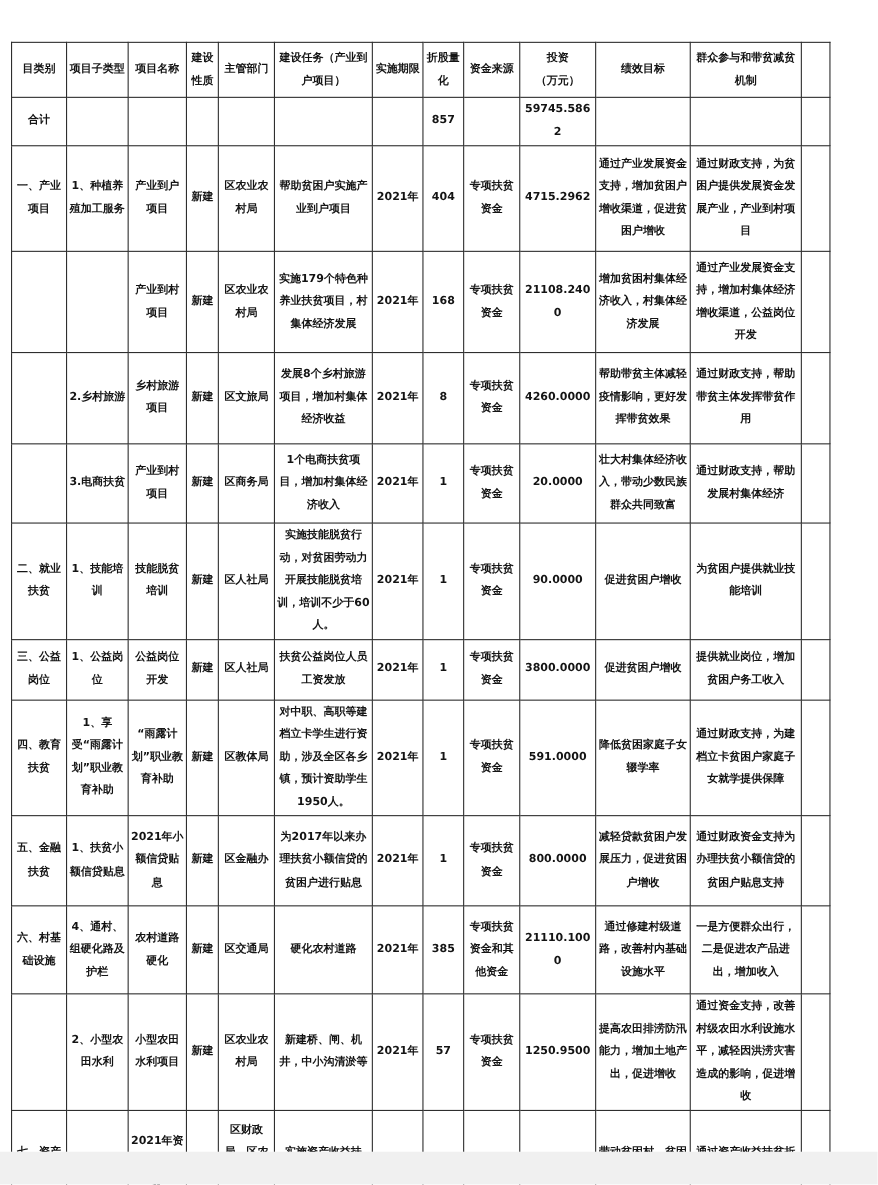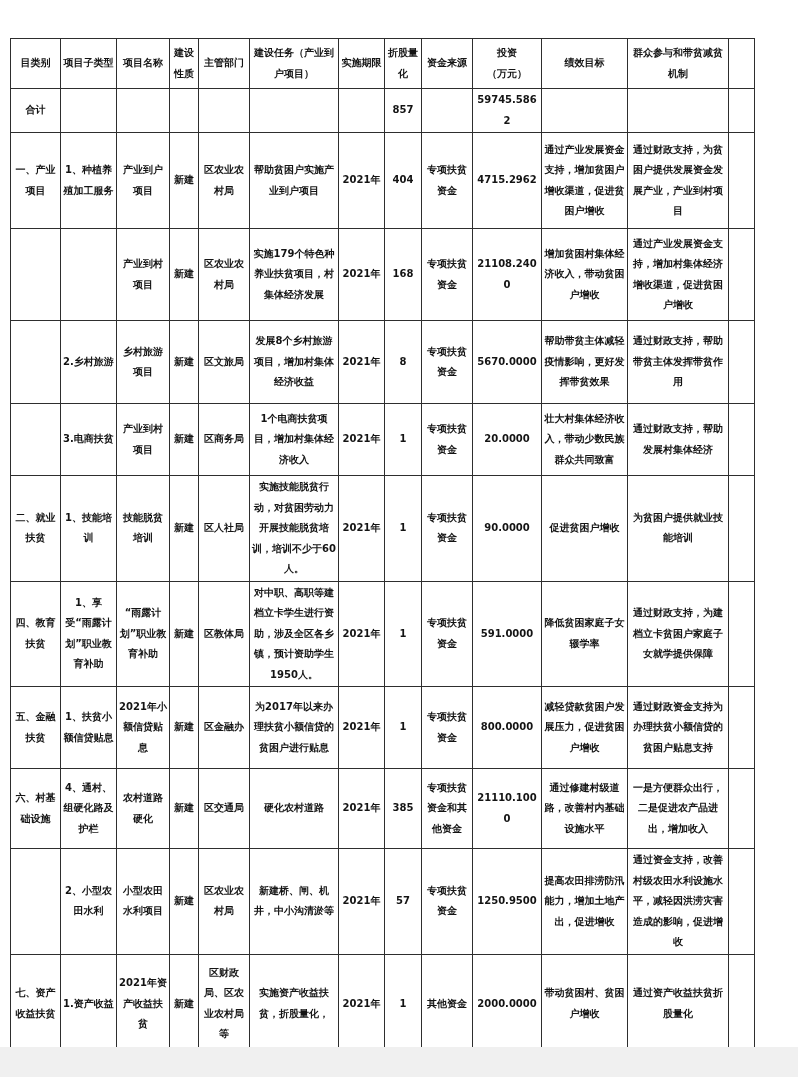--- a/index.html
+++ b/index.html
@@ -93,35 +93,35 @@
           <td></td>
           <td></td>
           <td>产业到村项目</td>
           <td>新建</td>
           <td>区农业农村局</td>
           <td>实施179个特色种养业扶贫项目，村集体经济发展</td>
           <td>2021年</td>
           <td>168</td>
           <td>专项扶贫资金</td>
           <td>21108.2400</td>
-          <td>增加贫困村集体经济收入，带动贫困户增收</td>
-          <td>通过产业发展资金支持，增加村集体经济增收渠道，促进贫困户增收</td>
+          <td>增加贫困村集体经济收入，村集体经济发展</td>
+          <td>通过产业发展资金支持，增加村集体经济增收渠道，公益岗位开发</td>
           <td></td>
         </tr>
         <tr style="height: 83px;">
           <td></td>
           <td>2.乡村旅游</td>
           <td>乡村旅游项目</td>
           <td>新建</td>
           <td>区文旅局</td>
           <td>发展8个乡村旅游项目，增加村集体经济收益</td>
           <td>2021年</td>
           <td>8</td>
           <td>专项扶贫资金</td>
-          <td>5670.0000</td>
+          <td>4260.0000</td>
           <td>帮助带贫主体减轻疫情影响，更好发挥带贫效果</td>
           <td>通过财政支持，帮助带贫主体发挥带贫作用</td>
           <td></td>
         </tr>
         <tr style="height: 72px;">
           <td></td>
           <td>3.电商扶贫</td>
           <td>产业到村项目</td>
           <td>新建</td>
           <td>区商务局</td>
@@ -140,20 +140,35 @@
           <td>技能脱贫培训</td>
           <td>新建</td>
           <td>区人社局</td>
           <td>实施技能脱贫行动，对贫困劳动力开展技能脱贫培训，培训不少于60人。</td>
           <td>2021年</td>
           <td>1</td>
           <td>专项扶贫资金</td>
           <td>90.0000</td>
           <td>促进贫困户增收</td>
           <td>为贫困户提供就业技能培训</td>
+          <td></td>
+        </tr>
+        <tr style="height: 55px;">
+          <td>三、公益岗位</td>
+          <td>1、公益岗位</td>
+          <td>公益岗位开发</td>
+          <td>新建</td>
+          <td>区人社局</td>
+          <td>扶贫公益岗位人员工资发放</td>
+          <td>2021年</td>
+          <td>1</td>
+          <td>专项扶贫资金</td>
+          <td>3800.0000</td>
+          <td>促进贫困户增收</td>
+          <td>提供就业岗位，增加贫困户务工收入</td>
           <td></td>
         </tr>
         <tr style="height: 92px;">
           <td>四、教育扶贫</td>
           <td>1、享受“雨露计划”职业教育补助</td>
           <td>“雨露计划”职业教育补助</td>
           <td>新建</td>
           <td>区教体局</td>
           <td>对中职、高职等建档立卡学生进行资助，涉及全区各乡镇，预计资助学生1950人。</td>
           <td>2021年</td>

